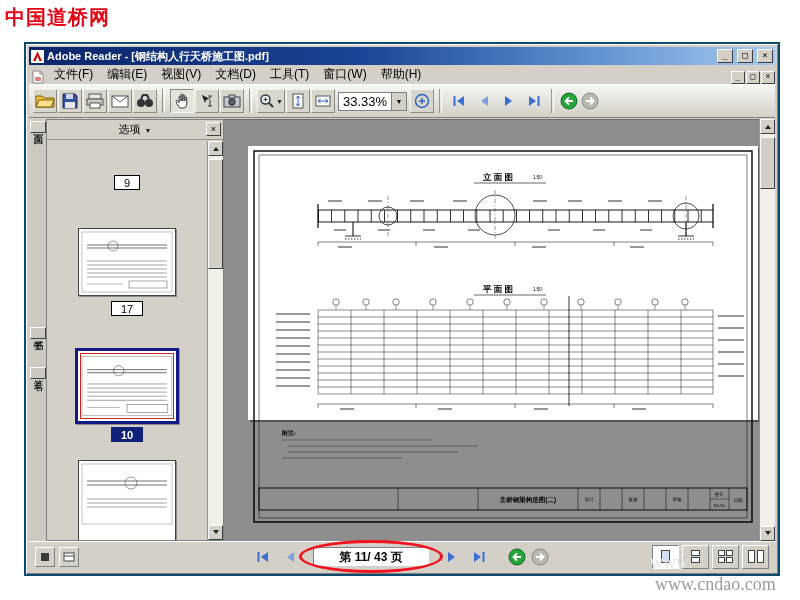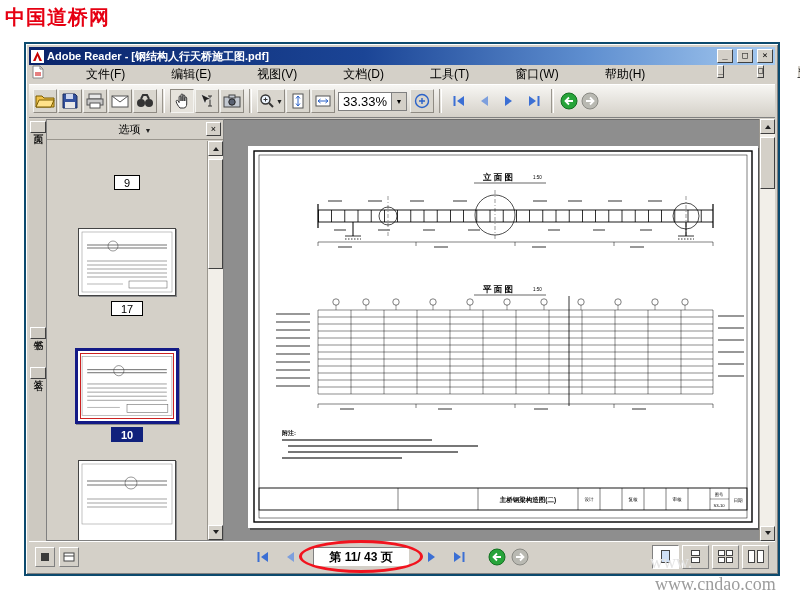--- a/index.html
+++ b/index.html
@@ -31,21 +31,21 @@
   }
   .titlebar .title { color:#fff; font-size:11px; font-weight:bold; flex:1; white-space:nowrap; overflow:hidden; }
   .winbtn {
     width:16px; height:14px; background:#d4d0c8;
     border:1px solid; border-color:#fff #404040 #404040 #fff;
     font-size:9px; line-height:11px; text-align:center;
     font-family:"DejaVu Sans Mono",monospace; cursor:default; margin-left:1px;
   }
   .menubar {
     position:absolute; left:3px; top:21px; right:3px; height:19px;
-    background:#d4d0c8; display:flex; align-items:flex-start; font-size:12px;gap:32px;
+    background:#d4d0c8; display:flex; align-items:flex-end; font-size:12px;
   }
   .menuitem { padding:1px 7px; cursor:default; white-space:nowrap; }
   .menubar .spacer { flex:1; }
   .winbtn.small { width:14px; height:13px; font-size:8px; line-height:10px; }
 
   .toolbar {
     position:absolute; left:3px; top:40px; right:3px; height:34px;
     background:linear-gradient(#f7f6f3,#d4d0c8);
     border-top:1px solid #fff; border-bottom:1px solid #808080;
     display:flex; align-items:center; padding:0 4px; gap:1px;
@@ -122,41 +122,41 @@
   .sbtn.up { top:0; } .sbtn.down { bottom:0; }
   .tri-up { width:0;height:0;border:3px solid transparent;border-bottom:4px solid #222;margin-top:-2px;}
   .tri-down{ width:0;height:0;border:3px solid transparent;border-top:4px solid #222;margin-bottom:-2px;}
   .sthumb {
     position:absolute; left:0; width:15px; background:#d4d0c8;
     border:1px solid; border-color:#fff #404040 #404040 #fff;
   }
 
   .docarea { flex:1; background:#8e8e8e; position:relative; overflow:hidden; border-top:1px solid #6b6b6b; }
   .page {
-    position:absolute; left:24px; top:26px; width:510px; height:382px;
+    position:absolute; left:24px; top:26px; width:510px; height:274px;
     background:#fff; box-shadow:2px 2px 0 #545454;
   }
   .vscroll { width:16px; position:relative; background:#f2efe9; border-left:1px solid #9a968e; }
 
   
   .statusbar {
     position:absolute; left:3px; right:3px; bottom:3px; height:30px;
     background:#d4d0c8; border-top:1px solid #fff;
     display:flex; align-items:center; padding:0 6px; gap:4px;
   }
   .stool {
     width:20px; height:20px; border:1px solid; border-color:#fff #808080 #808080 #fff;
     background:#d4d0c8; display:flex; align-items:center; justify-content:center;
   }
   .navcluster { display:flex; align-items:center; gap:3px; margin-left:168px; }
   .navbtn { width:24px; height:22px; display:flex; align-items:center; justify-content:center;
     border:1px solid transparent; cursor:pointer; }
   .pagebox-wrap { position:relative; margin:0 8px; }
   .pagebox {
-    display:block; width:96px; height:19px; background:#fff;
+    display:block; width:116px; height:19px; background:#fff;
     border:1px solid; border-color:#808080 #fff #fff #808080;
     font-size:12px; font-weight:bold; text-align:center; line-height:18px; white-space:nowrap;
   }
   .red-ellipse {
     position:absolute; left:-14px; right:-14px; top:-7px; bottom:-7px;
     border:3px solid #f2131e; border-radius:50%; pointer-events:none; z-index:5;
   }
   .circbtn { width:20px; height:20px; display:flex; align-items:center; justify-content:center; cursor:pointer; }
   .layoutgrp { margin-left:auto; display:flex; gap:3px; }
   .lbtn {

